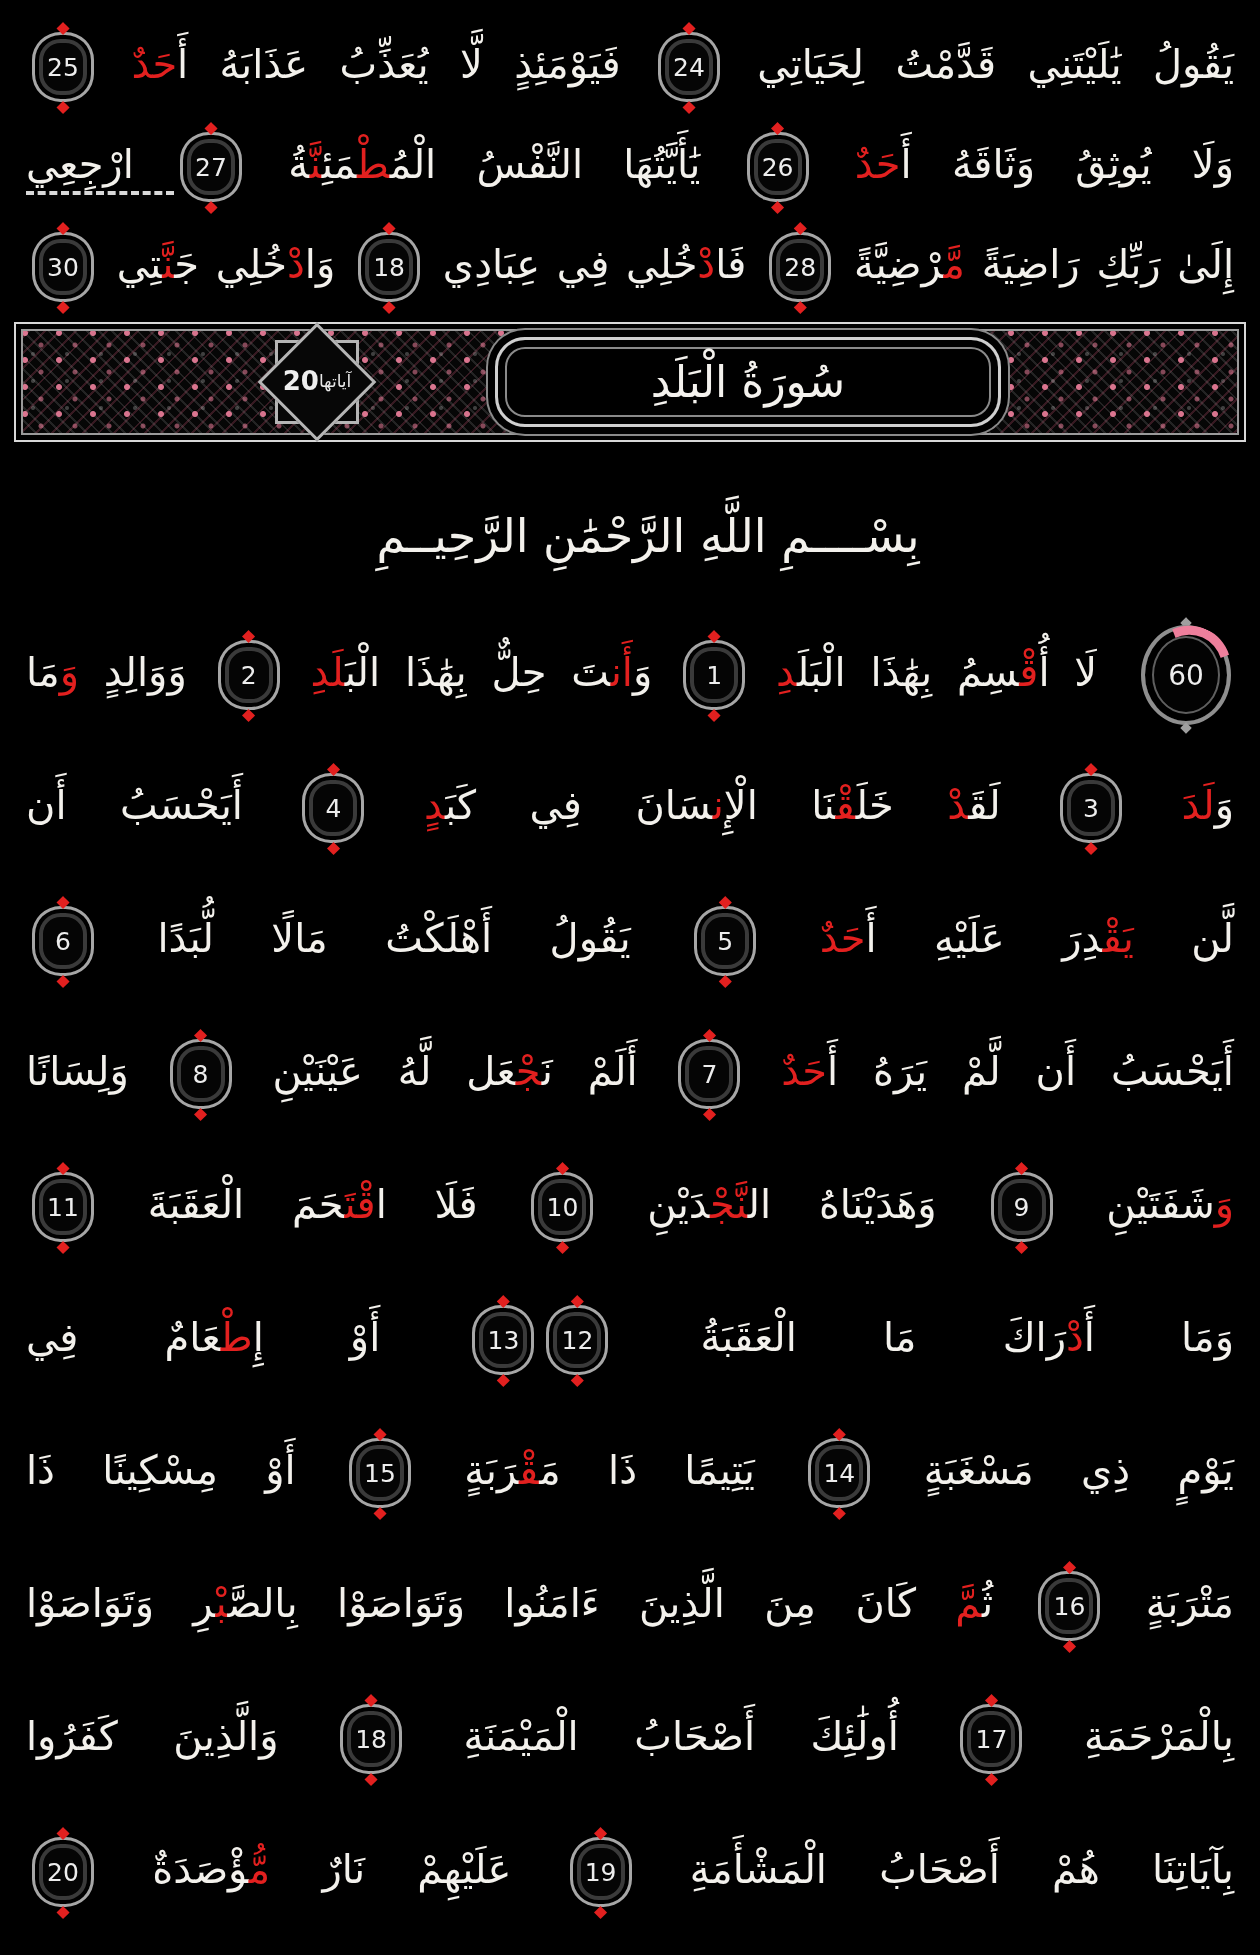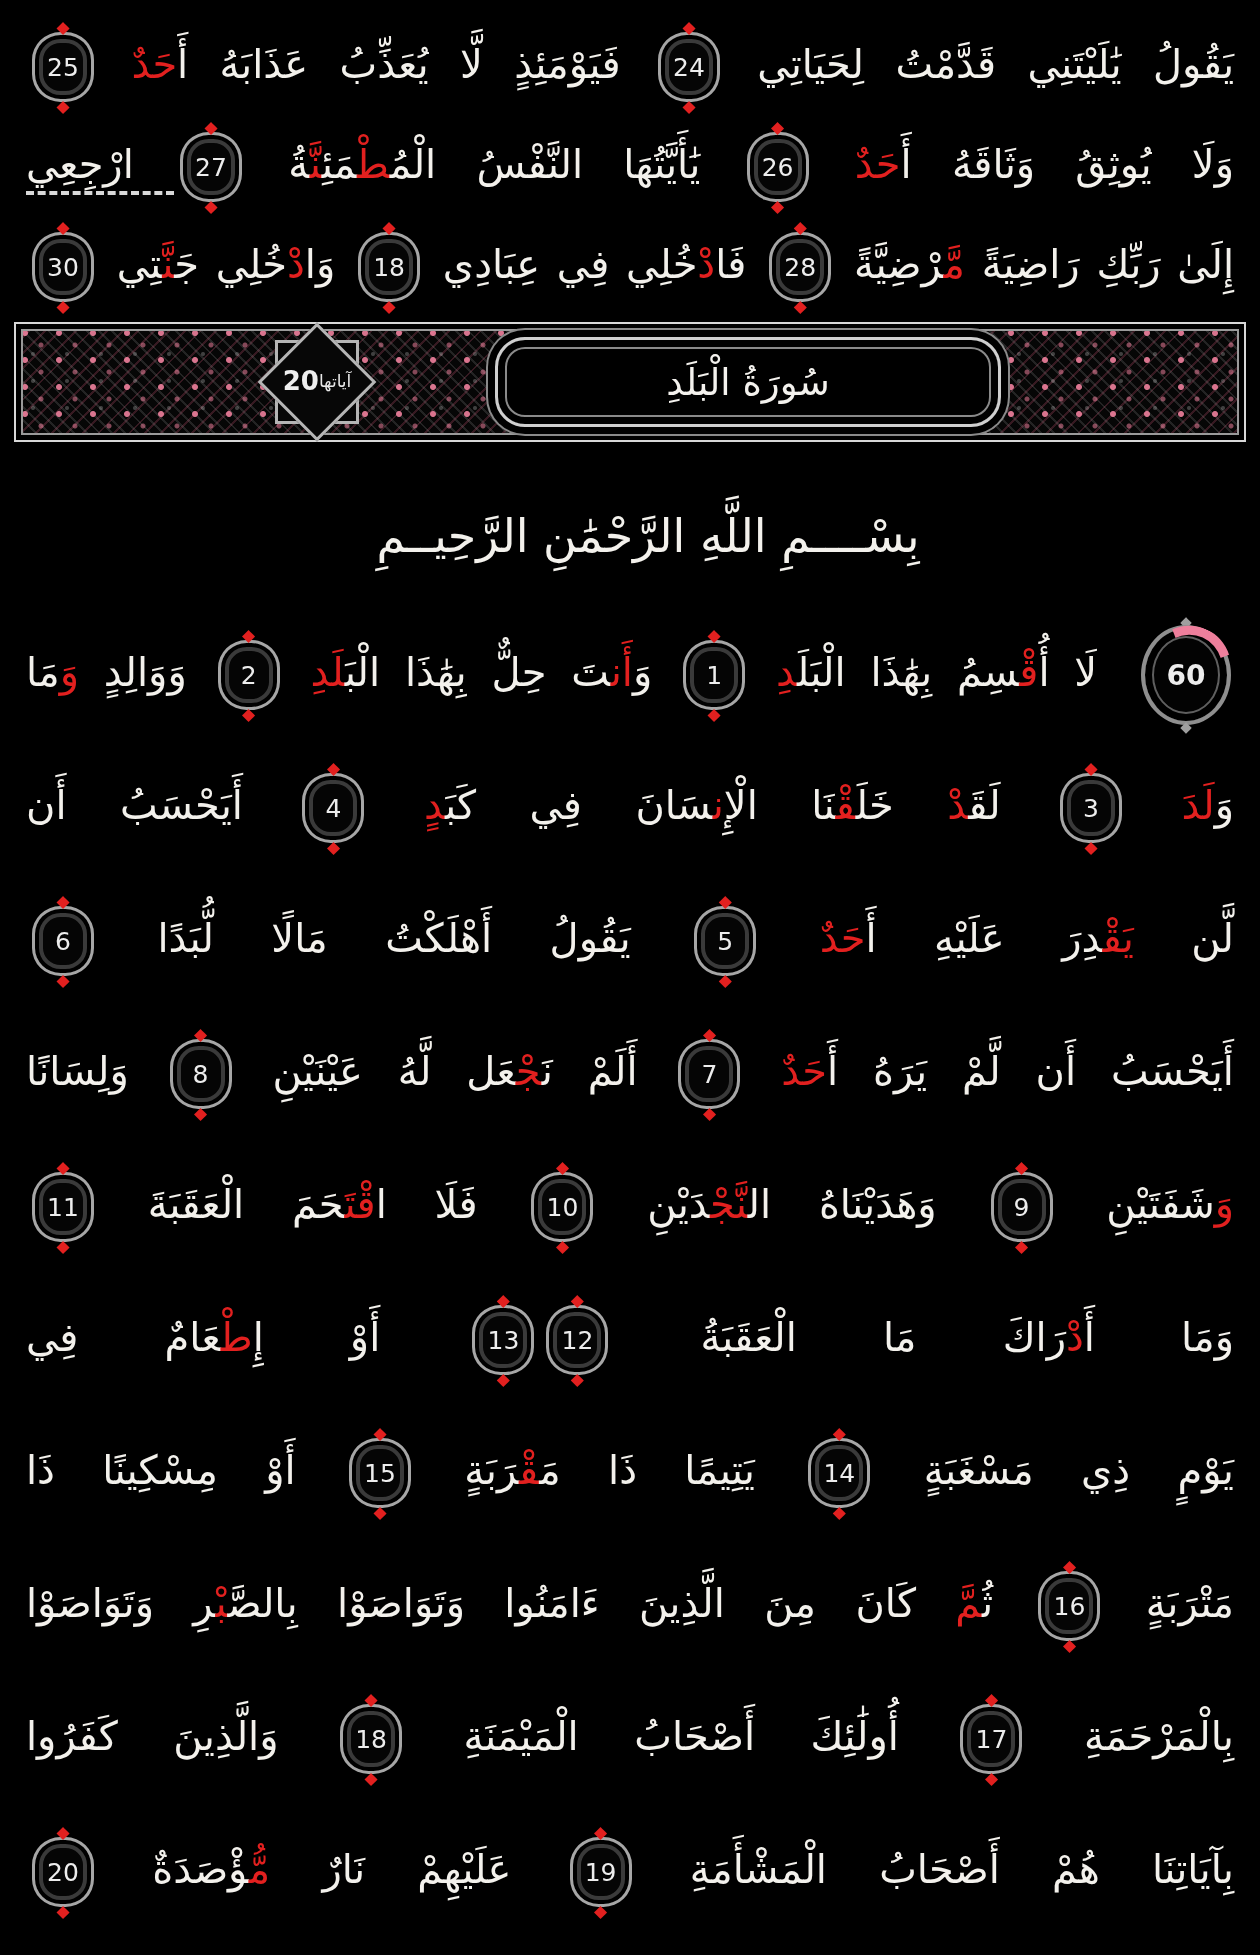--- a/index.html
+++ b/index.html
@@ -51,21 +51,21 @@
     position:relative;display:inline-flex;align-items:center;justify-content:center;
     width:82px;height:92px;border:4px solid #8f8f8f;border-radius:50%;
     box-shadow:inset 0 0 0 7px #000,inset 0 0 0 9px #5f5f5f;
     background:#030303;
   }
   .hring::before{
     content:"";position:absolute;inset:-4px;border-radius:50%;
     border:9px solid transparent;border-top-color:var(--pink,#ee7f9c);
     transform:rotate(24deg);
   }
-  .hnum{font-size:28px;font-weight:700;color:#ededed;}
+  .hnum{font-size:28px;font-weight:400;color:#ededed;}
   
   .band{
     margin:8px 14px 0;height:116px;
     border:2px solid #d8d8d8;
     box-shadow:inset 0 0 0 5px #000,inset 0 0 0 7px #9a9a9a;
     display:flex;align-items:center;justify-content:center;gap:120px;
     background-color:#060606;
     background-image:
       radial-gradient(circle at 9px 9px, rgba(238,127,156,.9) 2.5px, transparent 3.5px),
       radial-gradient(circle at 25px 21px, rgba(238,127,156,.55) 2px, transparent 3px),
@@ -82,21 +82,21 @@
   .star::after{transform:rotate(45deg);}
   .stxt{position:relative;z-index:1;display:flex;flex-direction:row;align-items:center;line-height:1.05;direction:rtl;}
   .slabel{font-size:17px;color:#e9e9e9;}
   .snum{font-size:26px;font-weight:700;color:#efefef;}
   .cartouche{
     min-width:500px;height:84px;flex:0 0 auto;
     border:3px solid #cfcfcf;border-radius:30px;background:#000;
     display:flex;align-items:center;justify-content:center;
     box-shadow:inset 0 0 0 7px #000,inset 0 0 0 9px #8a8a8a,0 0 0 7px #000,0 0 0 9px #8a8a8a;
   }
-  .surah-title{font-size:37px;color:#f4f2ee;direction:rtl;line-height:1;padding:0 30px;}
+  .surah-title{font-size:44px;color:#f4f2ee;direction:rtl;line-height:1;padding:0 30px;}
   
   .basmala{
     height:140px;line-height:140px;margin-top:24px;
     text-align:center;direction:rtl;font-size:46px;color:var(--ink,#f3f1ec);
     white-space:nowrap;
     margin-left:36px;
   }
 </style>
 </head>
 <body>

